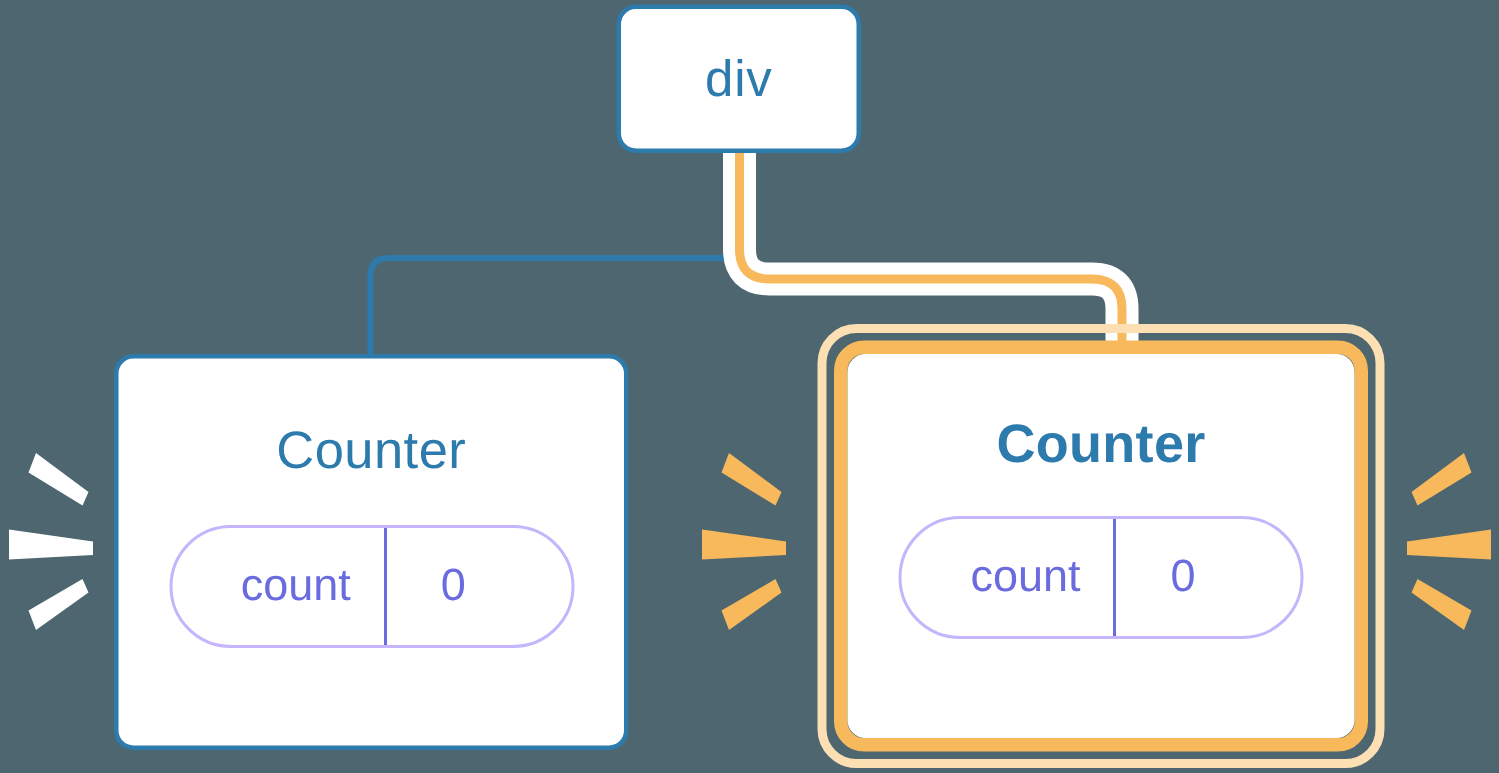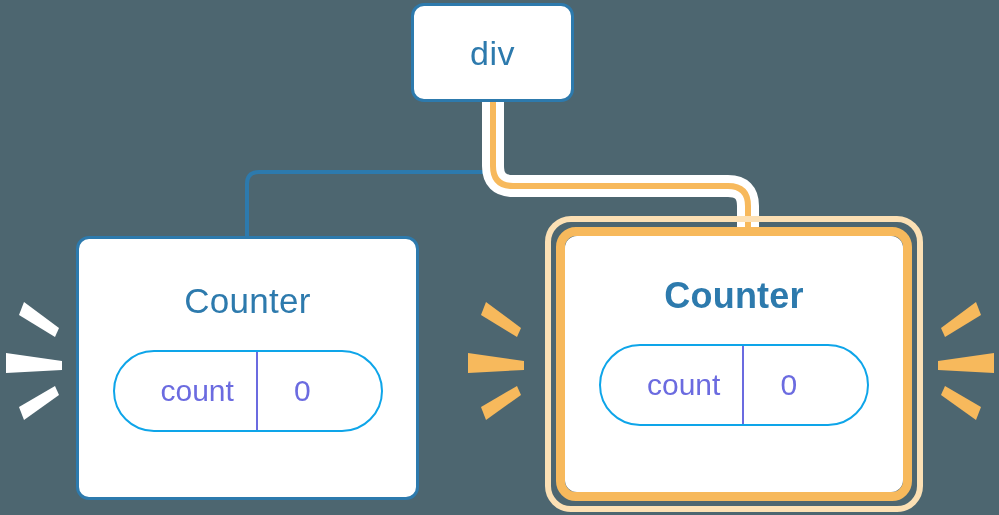--- a/index.html
+++ b/index.html
@@ -112,21 +112,21 @@
     color: #2d7aad;
     font-weight: 700;
     letter-spacing: 0.2px;
     line-height: 1;
   }
 
   
   .pill {
     display: flex;
     align-items: stretch;
-    border: 2px solid #0ea5e9;
+    border: 2px solid #c4b5fd;
     border-radius: 999px;
     overflow: hidden;
     background: #ffffff;
   }
   .pill .pill-key,
   .pill .pill-val {
     display: flex;
     align-items: center;
     justify-content: center;
     color: #6b6be0;

